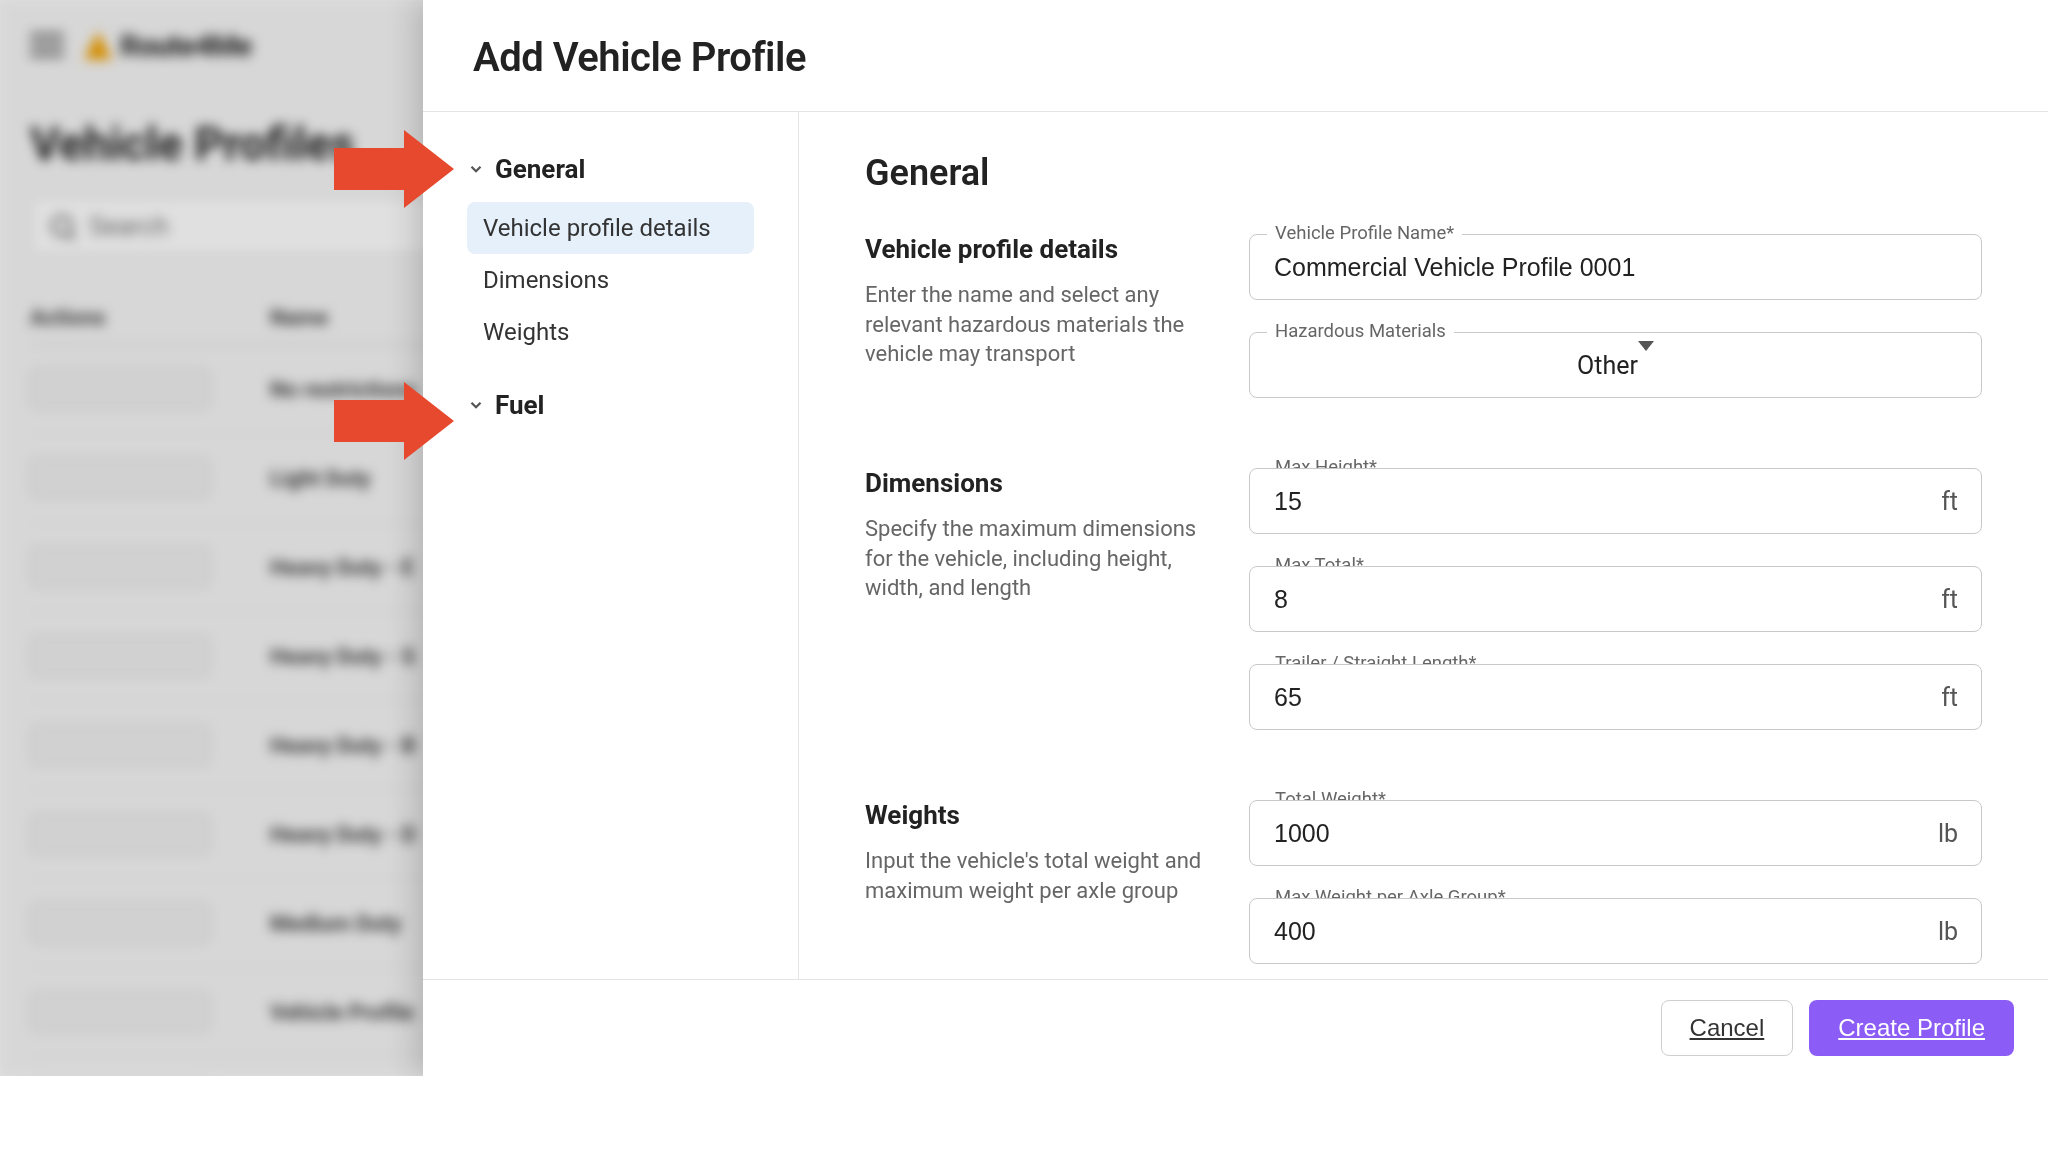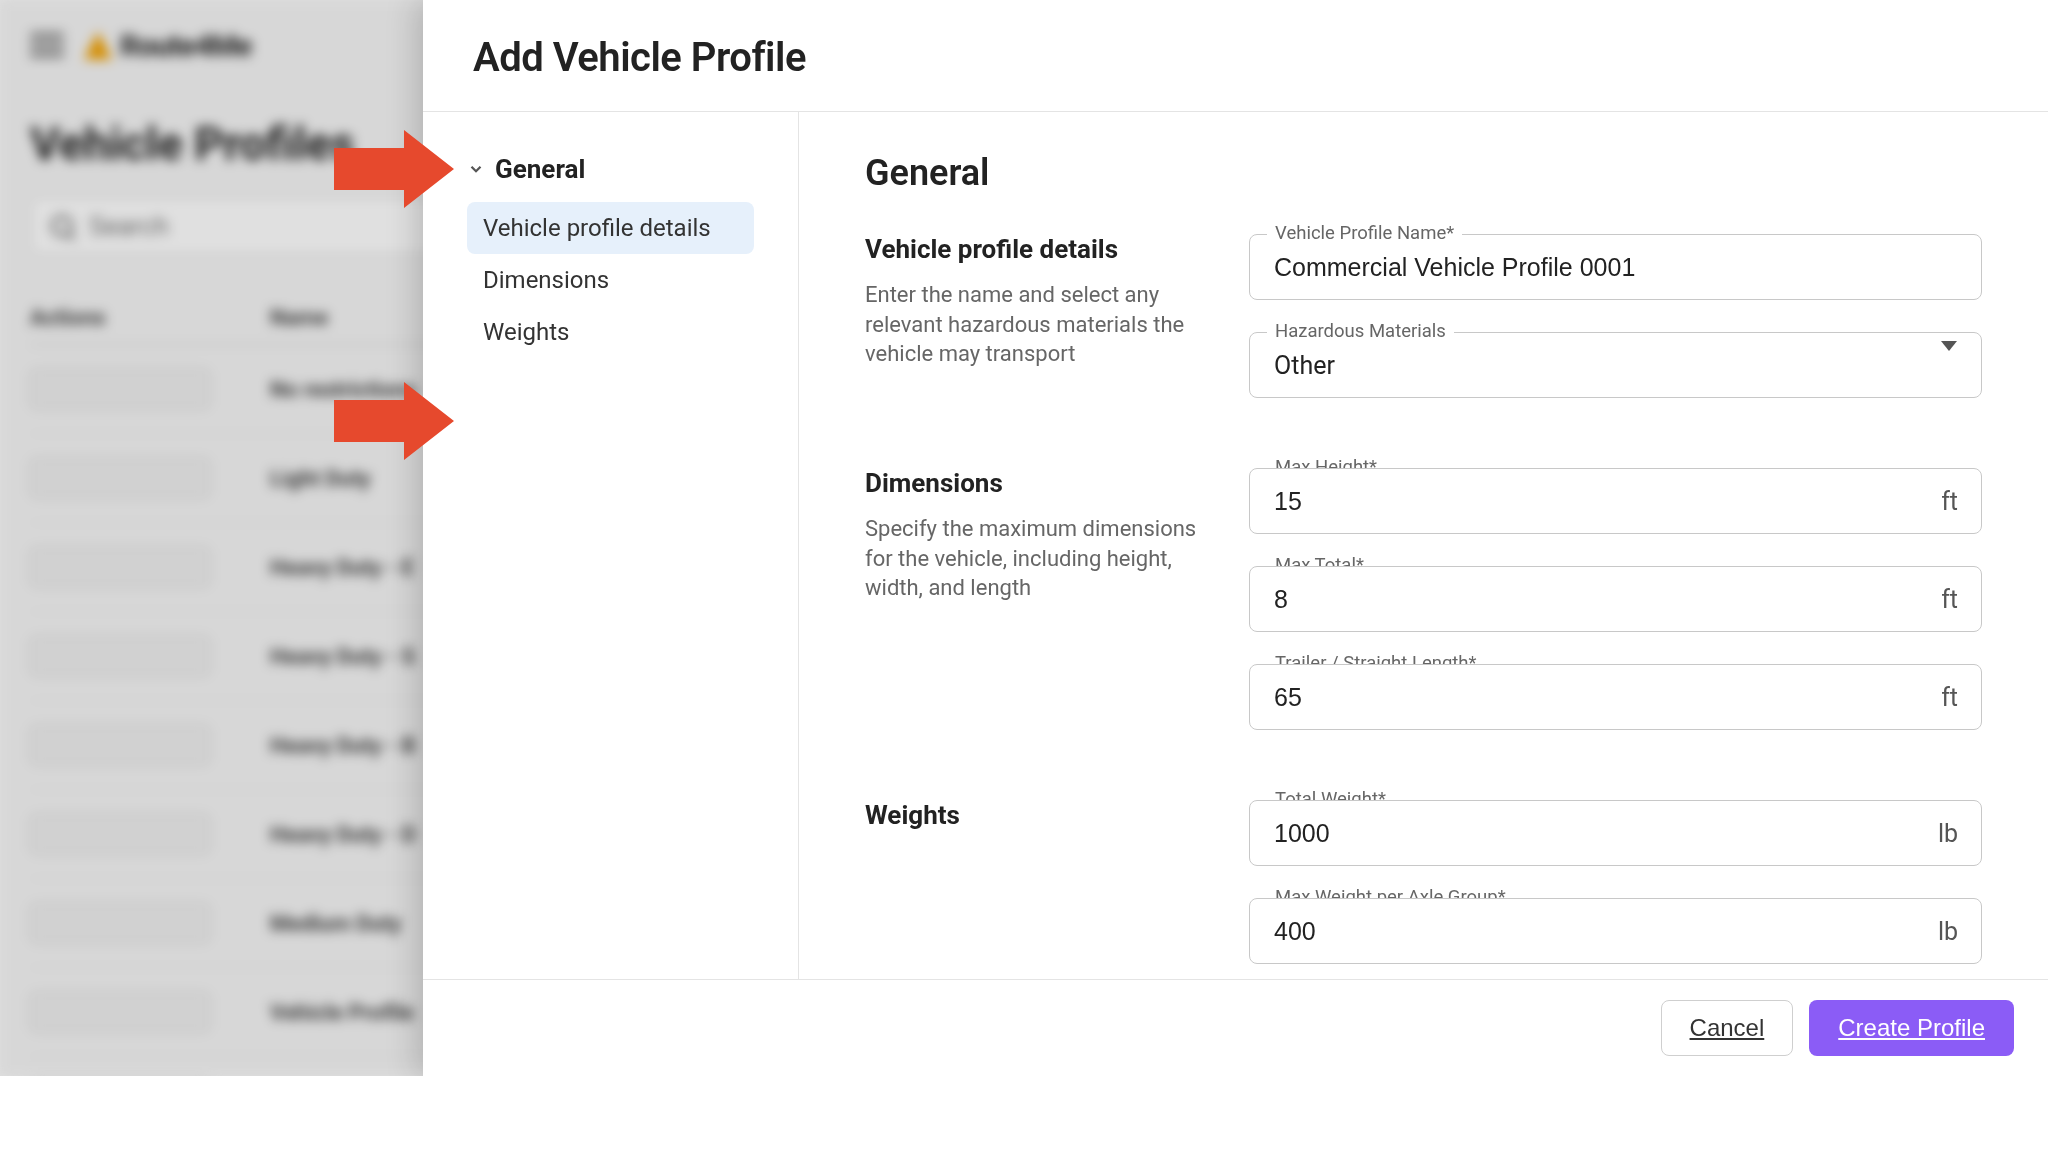--- a/index.html
+++ b/index.html
@@ -53,21 +53,21 @@
     .section-desc p { font-size:22px; line-height:1.35; color:#666; }
     .section-fields { flex:1; display:flex; flex-direction:column; gap:32px; }
 
     .field { position:relative; }
     .field-label { position:absolute; top:-12px; left:18px; background:#fff; padding:0 8px; font-size:18.5px; color:#666; }
     .field-input { width:100%; height:66px; border:1px solid #c8c8c8; border-radius:8px; padding:0 24px; font-size:25px; color:#222; background:#fff; display:flex; align-items:center; justify-content:space-between; }
     input.field-input { outline:none; }
     .field-input .unit, .field-input .caret-wrap { color:#555; font-size:25px; }
     .field-input-wrap { position:relative; }
     .unit-abs { position:absolute; right:24px; top:50%; transform:translateY(-50%); color:#555; font-size:25px; pointer-events:none;margin-left:32px; }
-    .select { cursor:pointer; }
+    .select { cursor:pointer;justify-content:center; }
     .caret { width:0;height:0;border-left:8px solid transparent;border-right:8px solid transparent;border-top:10px solid #555; }
 
     
     .panel-footer { border-top:1px solid #e4e4e4; padding:20px 34px; display:flex; justify-content:flex-end; gap:16px; }
     .btn { height:56px; padding:0 28px; border-radius:8px; font-size:24px; font-weight:500; cursor:pointer; border:1px solid transparent;text-decoration:underline; }
     .btn-secondary { background:#fff; border-color:#cfcfcf; color:#333; }
     .btn-primary { background:#8b5cf6; color:#fff; }
 
     
     .arrow { position:absolute; width:120px; height:78px; }
@@ -173,20 +173,28 @@
               </span>
               <span>General</span>
             </div>
             <div class="nav-items">
               <div class="nav-item active">Vehicle profile details</div>
               <div class="nav-item">Dimensions</div>
               <div class="nav-item">Weights</div>
             </div>
           </div>
           <div class="nav-group">
+            <div class="nav-group-header">
+              <span class="chev">
+                <svg viewBox="0 0 24 24" fill="none" stroke-width="3">
+                  <polyline points="6 9 12 15 18 9"></polyline>
+                </svg>
+              </span>
+              <span>Fuel</span>
+            </div>
           </div>
         </div>
 
       <div class="content">
         <h2>General</h2>
 
         <div class="section">
           <div class="section-desc">
             <h3>Vehicle profile details</h3>
             <p>Enter the name and select any relevant hazardous materials the vehicle may transport</p>
@@ -232,20 +240,21 @@
                 <input class="field-input" type="text" value="65" style="">
                 <span class="unit-abs">ft</span>
               </div>
             </div>
           </div>
         </div>
 
         <div class="section">
           <div class="section-desc">
             <h3>Weights</h3>
+            <p>Input the vehicle's total weight and maximum weight per axle group</p>
           </div>
           <div class="section-fields">
             <div class="field">
               <span class="field-label"><span>Total Weight*</span></span>
               <div class="field-input-wrap">
                 <input class="field-input" type="text" value="1000" style="">
                 <span class="unit-abs">lb</span>
               </div>
             </div>
             <div class="field">

